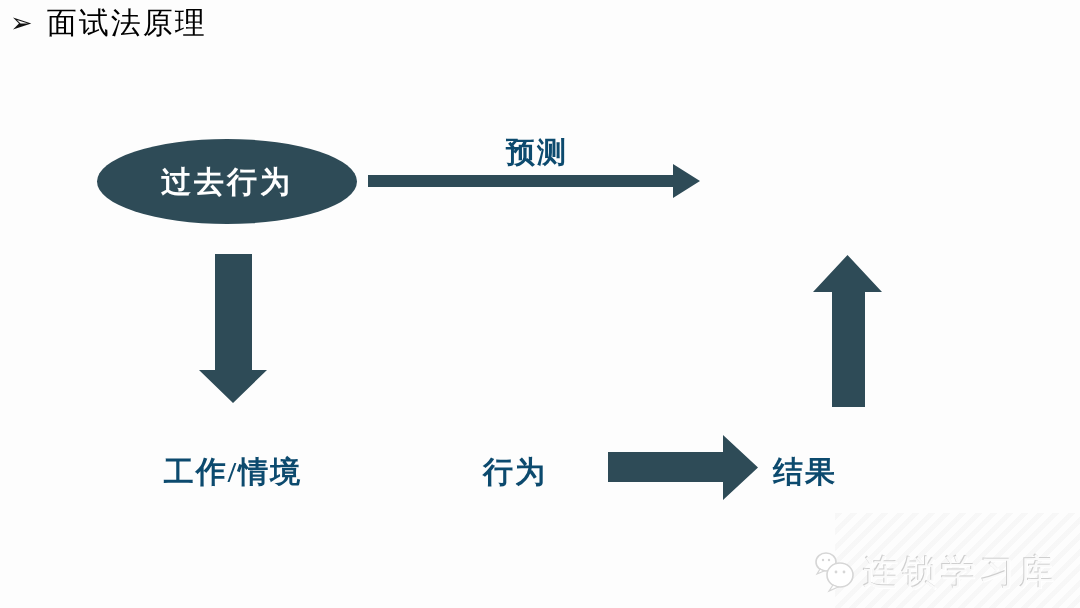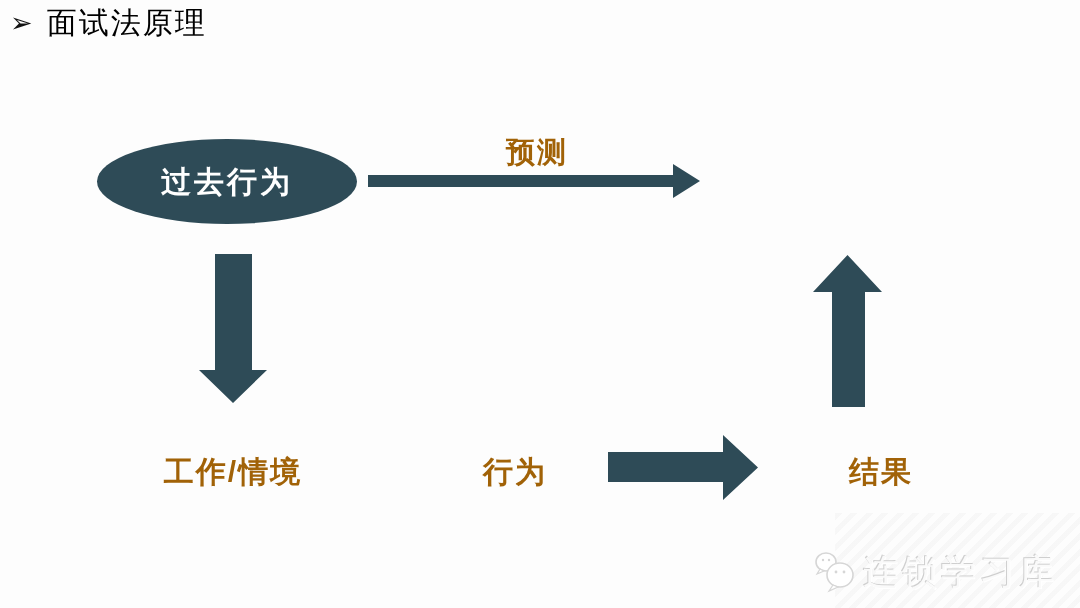--- a/index.html
+++ b/index.html
@@ -63,30 +63,30 @@
   .arrow { position: absolute; color: var(--accent, #2E4B57); }
   .arrow-predict { left: 368px; top: 164px; }
   .arrow-down    { left: 199px; top: 254px; }
   .arrow-up      { left: 813px; top: 255px; }
   .arrow-result  { left: 608px; top: 435px; }
 
   
   .flabel {
     position: absolute;
     font-weight: 700;
-    color: #a16207;
+    color: #0c4a6e;
     font-size: 30px;
     letter-spacing: 2px;
     white-space: nowrap;
     text-align: center;
   }
   .label-predict { left: 457px; top: 133px; width: 160px; font-size: 29px; }
-  .label-work    { left: 150px; top: 452px; width: 166px; }
+  .label-work    { left: 150px; top: 452px; width: 166px; font-family: Liberation Serif, serif; }
   .label-behavior{ left: 470px; top: 452px; width: 90px;  }
-  .label-result  { left: 836px; top: 452px; width: 90px;  }
+  .label-result  { left: 760px; top: 452px; width: 90px;  }
 
   
   .watermark-corner {
     position: absolute;
     right: 0;
     bottom: 0;
     width: 245px;
     height: 95px;
     background: repeating-linear-gradient(
       135deg,

